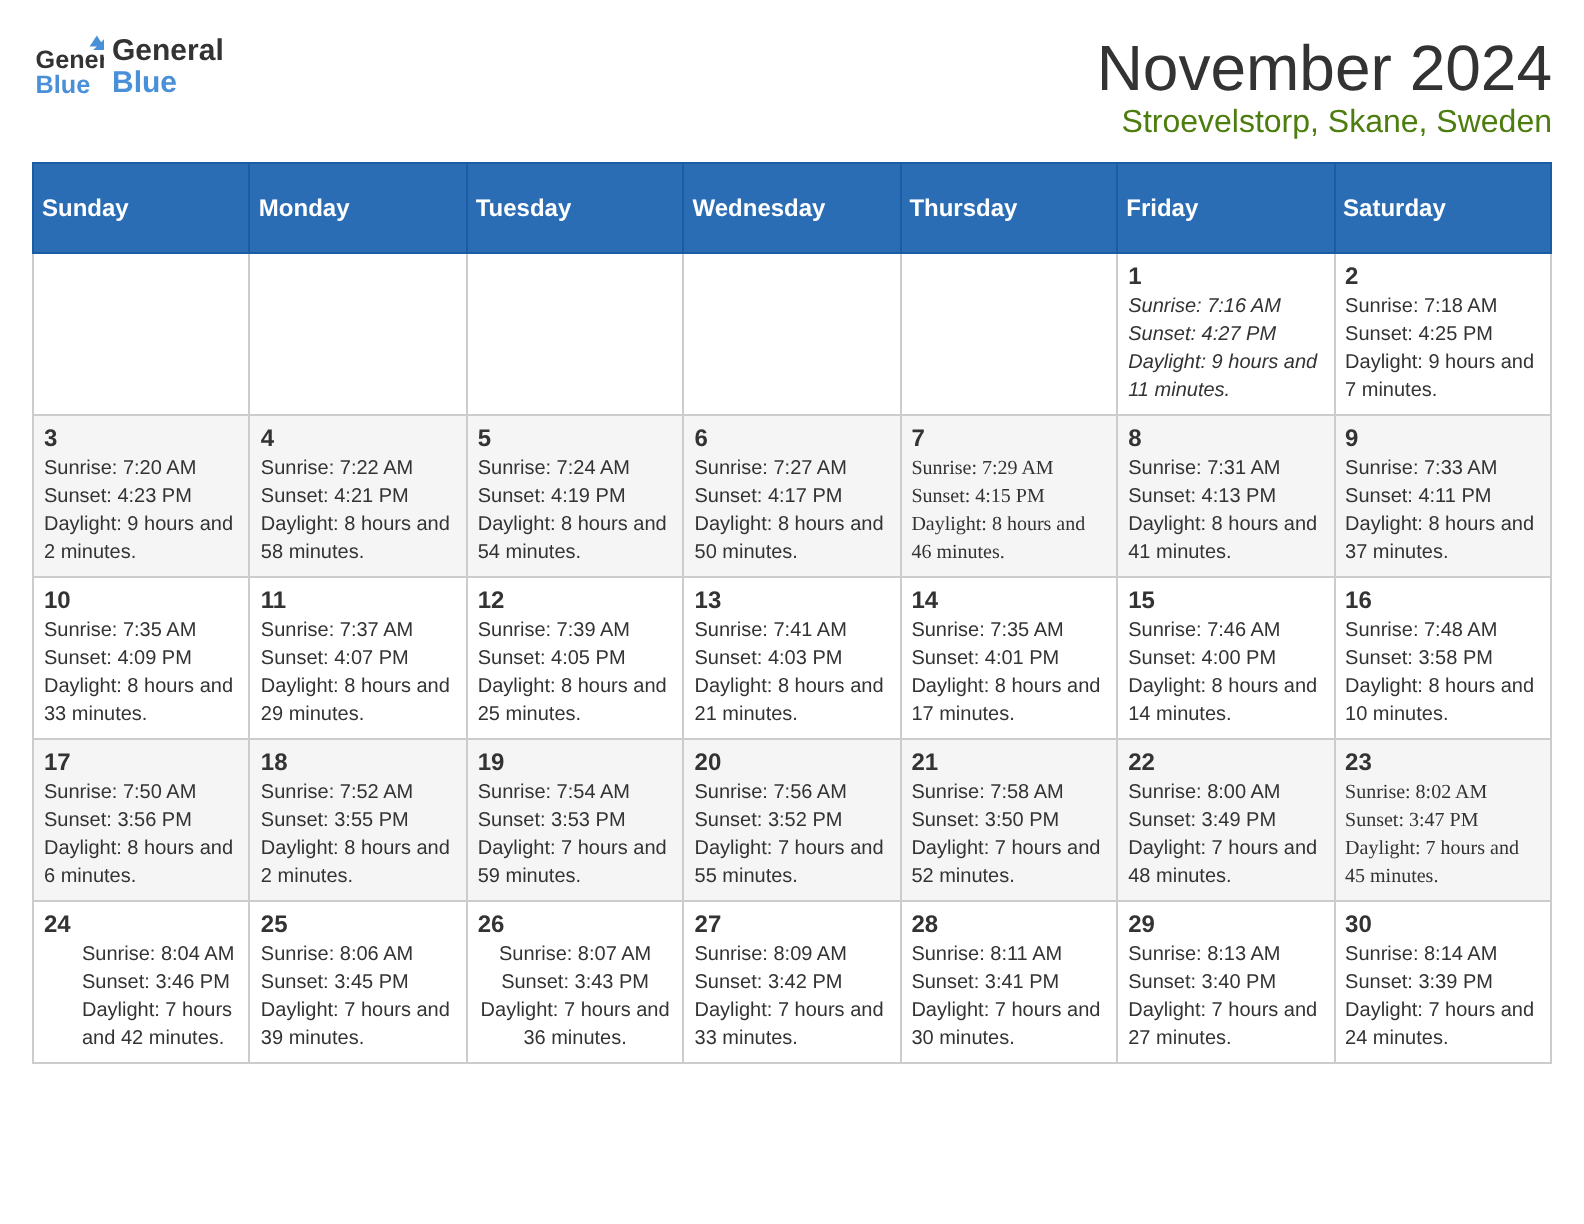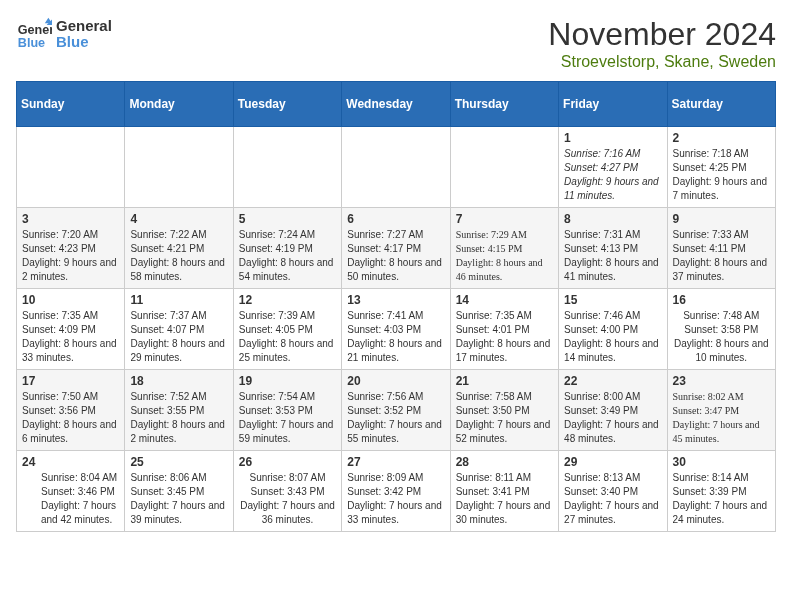--- a/index.html
+++ b/index.html
@@ -204,21 +204,21 @@
 Daylight: 8 hours and 17 minutes.</div>
         </td>
         <td>
           <span class="day-num">15</span>
           <div class="day-info" style="white-space: pre-line;">Sunrise: 7:46 AM
 Sunset: 4:00 PM
 Daylight: 8 hours and 14 minutes.</div>
         </td>
         <td>
           <span class="day-num">16</span>
-          <div class="day-info" style="white-space: pre-line; text-align: center;">Sunrise: 7:48 AM
+          <div class="day-info" style="white-space: pre-line;">Sunrise: 7:48 AM
 Sunset: 3:58 PM
 Daylight: 8 hours and 10 minutes.</div>
         </td>
       </tr>
       <tr>
         <td>
           <span class="day-num">17</span>
           <div class="day-info" style="white-space: pre-line;">Sunrise: 7:50 AM
 Sunset: 3:56 PM
 Daylight: 8 hours and 6 minutes.</div>

